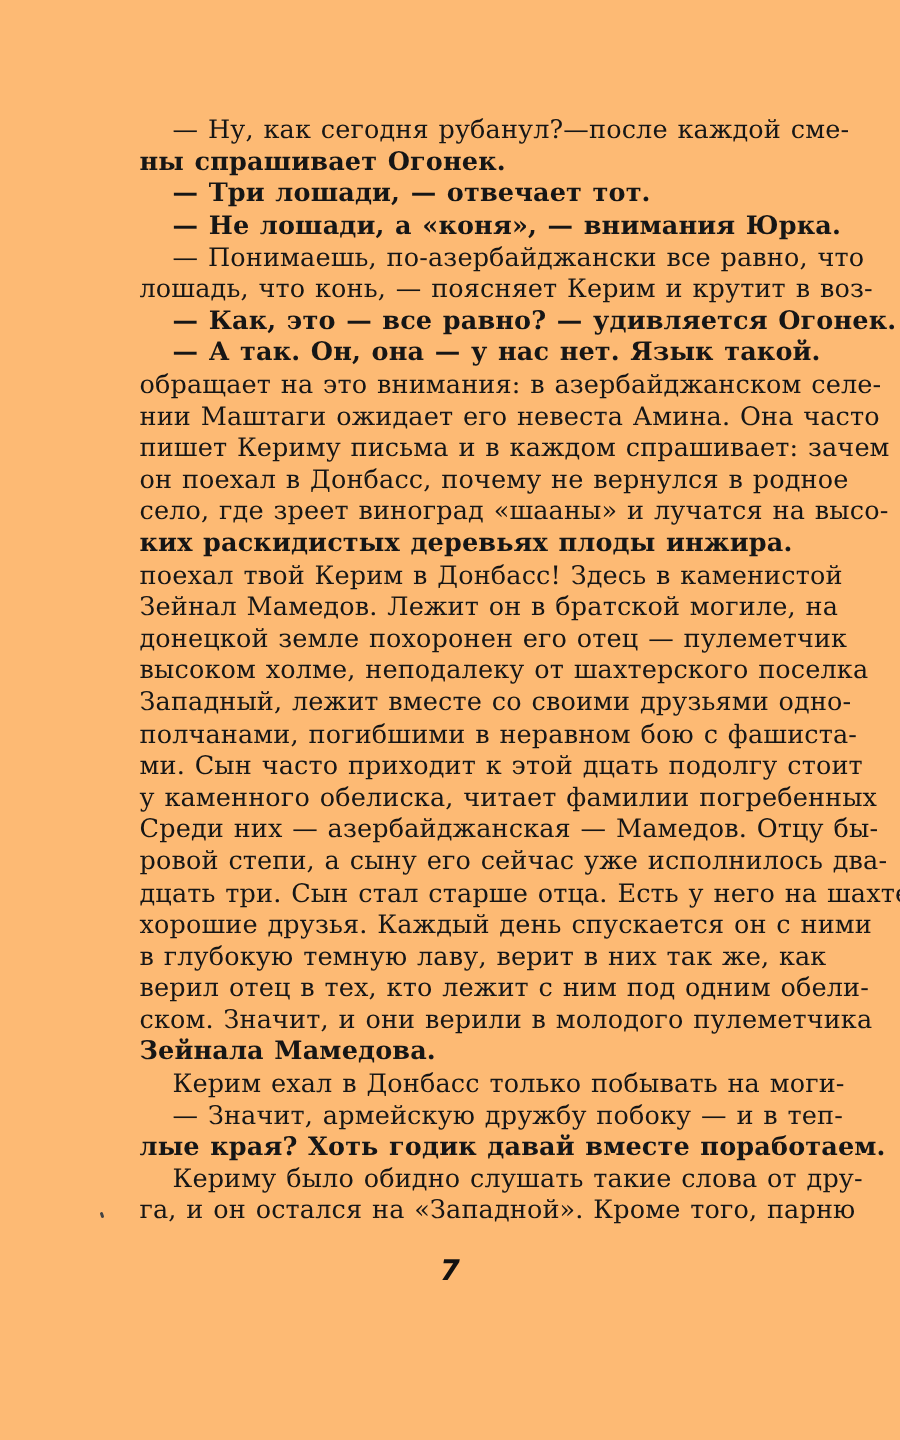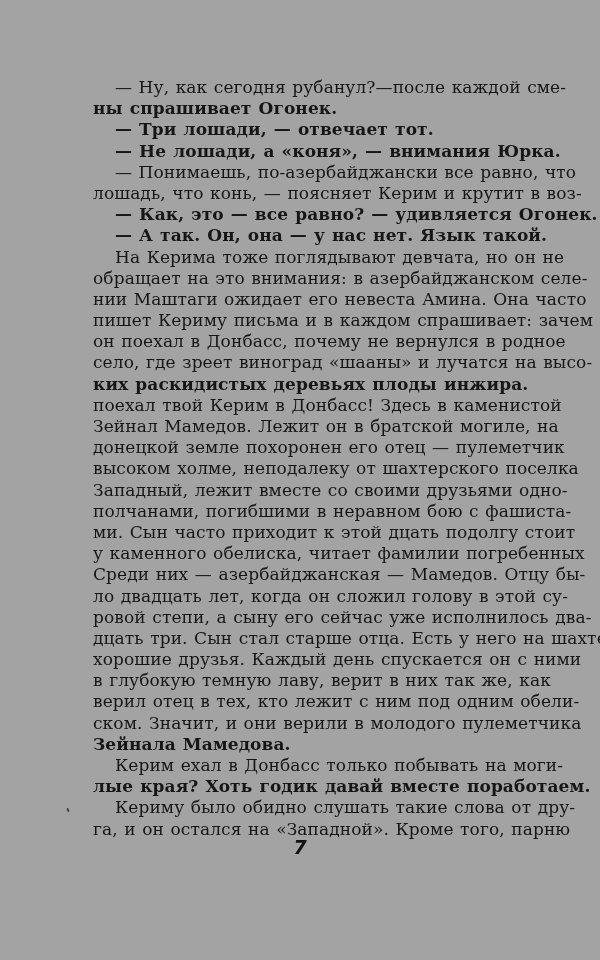--- a/index.html
+++ b/index.html
@@ -14,21 +14,21 @@
       overflow: hidden;
       font-family: "DejaVu Serif", "Liberation Serif", serif;
       color: #161616;
     }
     .page {
       position: absolute;
       left: 0;
       top: 0;
       width: 600px;
       height: 960px;
-      background: #a3a3a3;
+      background: #fdba74;
     }
     .text-block {
       position: absolute;
       left: 93px;
       top: 77px;
       width: 420px;
     }
     .line {
       height: 21.2px;
       line-height: 21.2px;
@@ -75,44 +75,43 @@
 <div class="page">
   <div class="text-block" id="text-block">
       <div class="line indent">— Ну, как сегодня рубанул?—после каждой сме-</div>
       <div class="line last">ны спрашивает Огонек.</div>
       <div class="line indent last">— Три лошади, — отвечает тот.</div>
       <div class="line indent last">— Не лошади, а «коня», — внимания Юрка.</div>
       <div class="line indent">— Понимаешь, по-азербайджански все равно, что</div>
       <div class="line">лошадь, что конь, — поясняет Керим и крутит в воз-</div>
       <div class="line indent last">— Как, это — все равно? — удивляется Огонек.</div>
       <div class="line indent last">— А так. Он, она — у нас нет. Язык такой.</div>
-      <div class="line indent">На Керима тоже поглядывают девчата, но он не</div>
       <div class="line">обращает на это внимания: в азербайджанском селе-</div>
       <div class="line">нии Маштаги ожидает его невеста Амина. Она часто</div>
       <div class="line">пишет Кериму письма и в каждом спрашивает: зачем</div>
       <div class="line">он поехал в Донбасс, почему не вернулся в родное</div>
       <div class="line">село, где зреет виноград «шааны» и лучатся на высо-</div>
       <div class="line last">ких раскидистых деревьях плоды инжира.</div>
       <div class="line">поехал твой Керим в Донбасс! Здесь в каменистой</div>
       <div class="line">Зейнал Мамедов. Лежит он в братской могиле, на</div>
       <div class="line">донецкой земле похоронен его отец — пулеметчик</div>
       <div class="line">высоком холме, неподалеку от шахтерского поселка</div>
       <div class="line">Западный, лежит вместе со своими друзьями одно-</div>
       <div class="line">полчанами, погибшими в неравном бою с фашиста-</div>
       <div class="line">ми. Сын часто приходит к этой дцать подолгу стоит</div>
       <div class="line">у каменного обелиска, читает фамилии погребенных</div>
       <div class="line">Среди них — азербайджанская — Мамедов. Отцу бы-</div>
-      <div class="line">ло двадцать лет, когда он сложил голову в этой су-</div>
       <div class="line">ровой степи, а сыну его сейчас уже исполнилось два-</div>
       <div class="line">дцать три. Сын стал старше отца. Есть у него на шахте</div>
       <div class="line">хорошие друзья. Каждый день спускается он с ними</div>
       <div class="line">в глубокую темную лаву, верит в них так же, как</div>
       <div class="line">верил отец в тех, кто лежит с ним под одним обели-</div>
       <div class="line">ском. Значит, и они верили в молодого пулеметчика</div>
       <div class="line last">Зейнала Мамедова.</div>
       <div class="line indent">Керим ехал в Донбасс только побывать на моги-</div>
+      <div class="line indent">— Значит, армейскую дружбу побоку — и в теп-</div>
       <div class="line last">лые края? Хоть годик давай вместе поработаем.</div>
       <div class="line indent">Кериму было обидно слушать такие слова от дру-</div>
       <div class="line">га, и он остался на «Западной». Кроме того, парню</div>
     </div>
   <div class="speck"></div>
   <div class="page-number">7</div>
 </div>
 
 </body></html>

